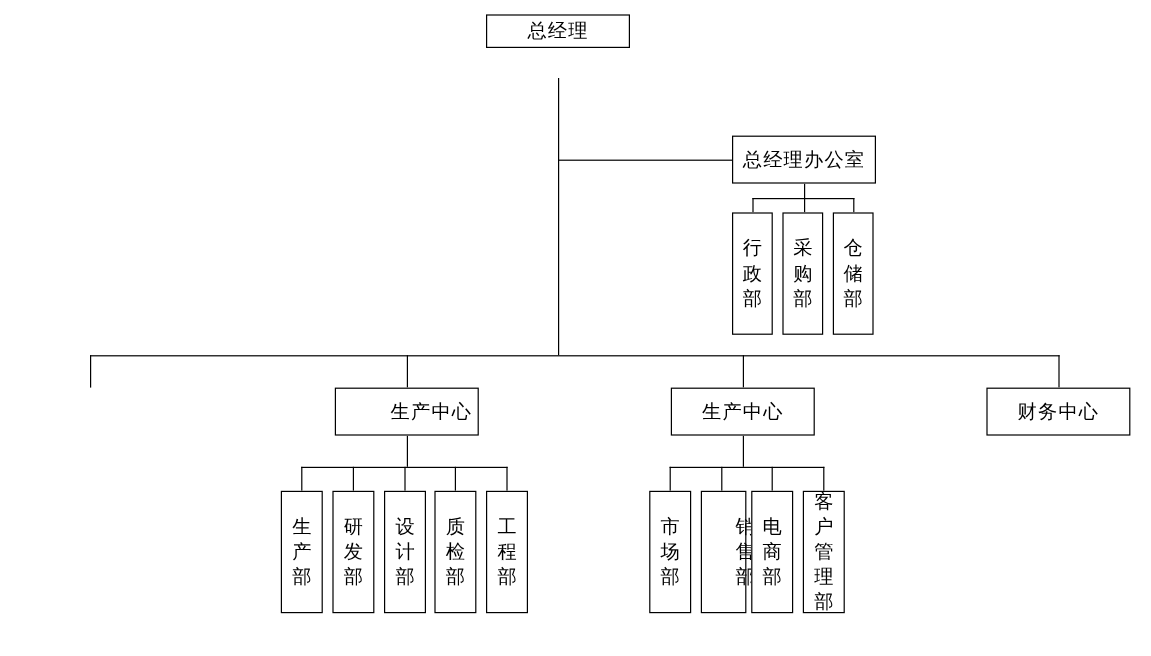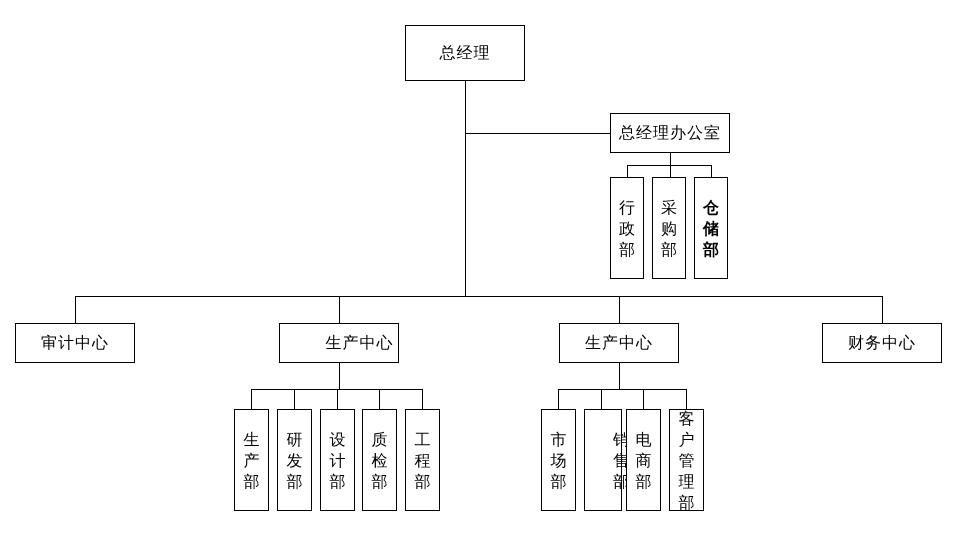--- a/index.html
+++ b/index.html
@@ -70,40 +70,37 @@
   <div class="line v" style="left:379px; top:389px; height:20px;"></div>
   <div class="line v" style="left:422px; top:389px; height:20px;"></div>
 
   <div class="line v" style="left:619px; top:363px; height:26px;"></div>
   <div class="line h" style="left:558px; top:389px; width:129px;"></div>
   <div class="line v" style="left:558px; top:389px; height:20px;"></div>
   <div class="line v" style="left:601px; top:389px; height:20px;"></div>
   <div class="line v" style="left:643px; top:389px; height:20px;"></div>
   <div class="line v" style="left:686px; top:389px; height:20px;"></div>
 
-  <div class="node hbox" style="left:405px; top:25px; width:120px; height:56px;align-items:center;">
+  <div class="node hbox" style="left:405px; top:12px; width:120px; height:28px;align-items:center;">
     <span class="label">总经理</span>
   </div>
 
   <div class="node vbox" style="left:610px; top:177px; width:34px; height:102px;">
     <span class="label">行政部</span>
   </div>
   <div class="node hbox" style="left:610px; top:113px; width:120px; height:40px;">
     <span class="label">总经理办公室</span>
   </div>
   <div class="node vbox" style="left:652px; top:177px; width:34px; height:102px;">
     <span class="label">采购部</span>
   </div>
-  <div class="node vbox" style="left:694px; top:177px; width:34px; height:102px;font-weight:bold;">
+  <div class="node vbox" style="left:694px; top:177px; width:34px; height:102px;">
     <span class="label">仓储部</span>
   </div>
 
-  <div class="node hbox" style="left:15px; top:323px; width:120px; height:40px;">
-    <span class="label">审计中心</span>
-  </div>
   <div class="node hbox" style="left:279px; top:323px; width:120px; height:40px;padding-left:41px;">
     <span class="label">生产中心</span>
   </div>
   <div class="node hbox" style="left:559px; top:323px; width:120px; height:40px;">
     <span class="label">生产中心</span>
   </div>
   <div class="node hbox" style="left:822px; top:323px; width:120px; height:40px;">
     <span class="label">财务中心</span>
   </div>
 

